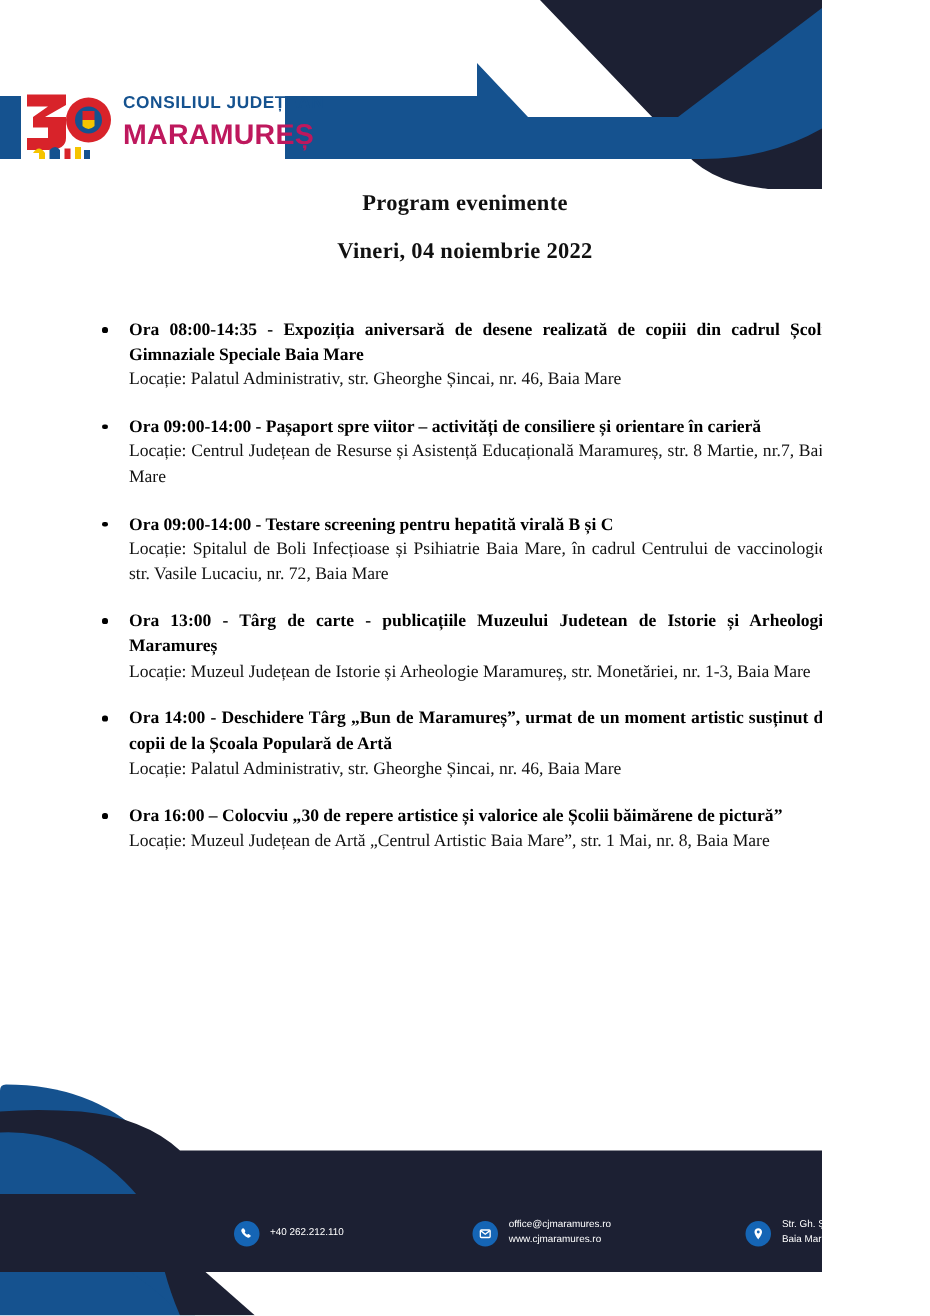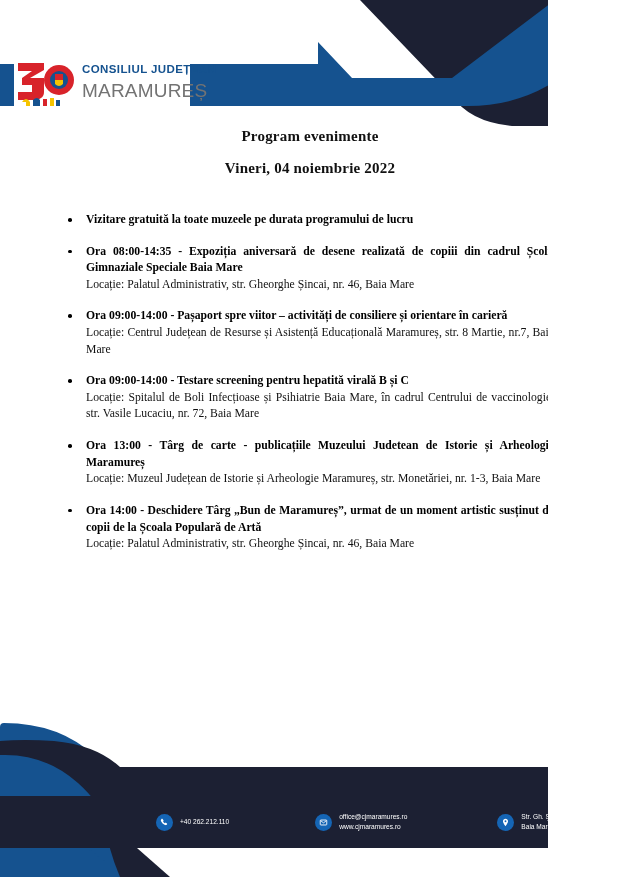--- a/index.html
+++ b/index.html
@@ -55,24 +55,24 @@
   .logo-text .l1 {
     font-family: "Liberation Sans", sans-serif;
     font-weight: bold;
     font-size: 11.5px;
     letter-spacing: 0.4px;
     color: #15528F;
     white-space: nowrap;
   }
   .logo-text .l2 {
     font-family: "Liberation Sans", sans-serif;
-    font-weight: normal;
+    font-weight: bold;
     font-size: 19px;
     letter-spacing: 0.2px;
-    color: #737373;
+    color: #be185d;
     white-space: nowrap;
     margin-top: 5px;
   }
 
   
   .titles {
     position: absolute;
     left: 0;
     top: 128px;
     width: 620px;
@@ -235,24 +235,20 @@
     </div>
   </div>
 
   <div class="titles">
     <div class="t-line">Program evenimente</div>
     <div class="t-line">Vineri, 04 noiembrie 2022</div>
   </div>
 
   <div class="content" id="events-list">
 
-  <div class="event">
-        <span class="bullet"></span>
-        <p class="ev-title">Vizitare gratuită la toate muzeele pe durata programului de lucru</p>
-      </div>
       <div class="event">
         <span class="bullet"></span>
         <p class="ev-title">Ora 08:00-14:35 - Expoziția aniversară de desene realizată de copiii din cadrul Școlii Gimnaziale Speciale Baia Mare</p>
         <p class="ev-loc"><span class="loc-label">Locație:</span><span> Palatul Administrativ, str. Gheorghe Șincai, nr. 46, Baia Mare</span></p>
       </div>
       <div class="event">
         <span class="bullet"></span>
         <p class="ev-title">Ora 09:00-14:00 - Pașaport spre viitor – activități de consiliere și orientare în carieră</p>
         <p class="ev-loc"><span class="loc-label">Locație:</span><span> Centrul Județean de Resurse și Asistență Educațională Maramureș, str. 8 Martie, nr.7, Baia Mare</span></p>
       </div>
@@ -263,20 +259,25 @@
       </div>
       <div class="event">
         <span class="bullet"></span>
         <p class="ev-title">Ora 13:00 - Târg de carte - publicațiile Muzeului Judetean de Istorie și Arheologie Maramureș</p>
         <p class="ev-loc"><span class="loc-label">Locație:</span><span> Muzeul Județean de Istorie și Arheologie Maramureș, str. Monetăriei, nr. 1-3, Baia Mare</span></p>
       </div>
       <div class="event">
         <span class="bullet"></span>
         <p class="ev-title">Ora 14:00 - Deschidere Târg „Bun de Maramureș”,  urmat de un moment artistic susținut de copii de la Școala Populară de Artă</p>
         <p class="ev-loc"><span class="loc-label">Locație:</span><span> Palatul Administrativ, str. Gheorghe Șincai, nr. 46, Baia Mare</span></p>
+      </div>
+      <div class="event">
+        <span class="bullet"></span>
+        <p class="ev-title">Ora 16:00 – Colocviu „30 de repere artistice și valorice ale Școlii băimărene de pictură”</p>
+        <p class="ev-loc"><span class="loc-label">Locație:</span><span> Muzeul Județean de Artă „Centrul Artistic Baia Mare”, str. 1 Mai, nr. 8, Baia Mare</span></p>
       </div>
     </div>
 
   <div class="footer-decor">
     <svg class="decor" width="620" height="180" viewBox="0 0 620 180">
 
       <path d="M 0 30 Q 0 26 4 26 Q 60 26 96 60 Q 130 94 130 130 L 130 180 L 0 180 Z" fill="#15528F"></path>
       <path d="M 0 120 Q 40 118 80 146 Q 112 168 120 180 L 0 180 Z" fill="#15528F"></path>
 
       <path d="M 0 58 Q 44 56 78 86 Q 100 106 104 122 L 620 122 L 620 70 L 120 70 Q 96 48 54 44 Q 24 42 0 44 Z" fill="#1C2033"></path>

